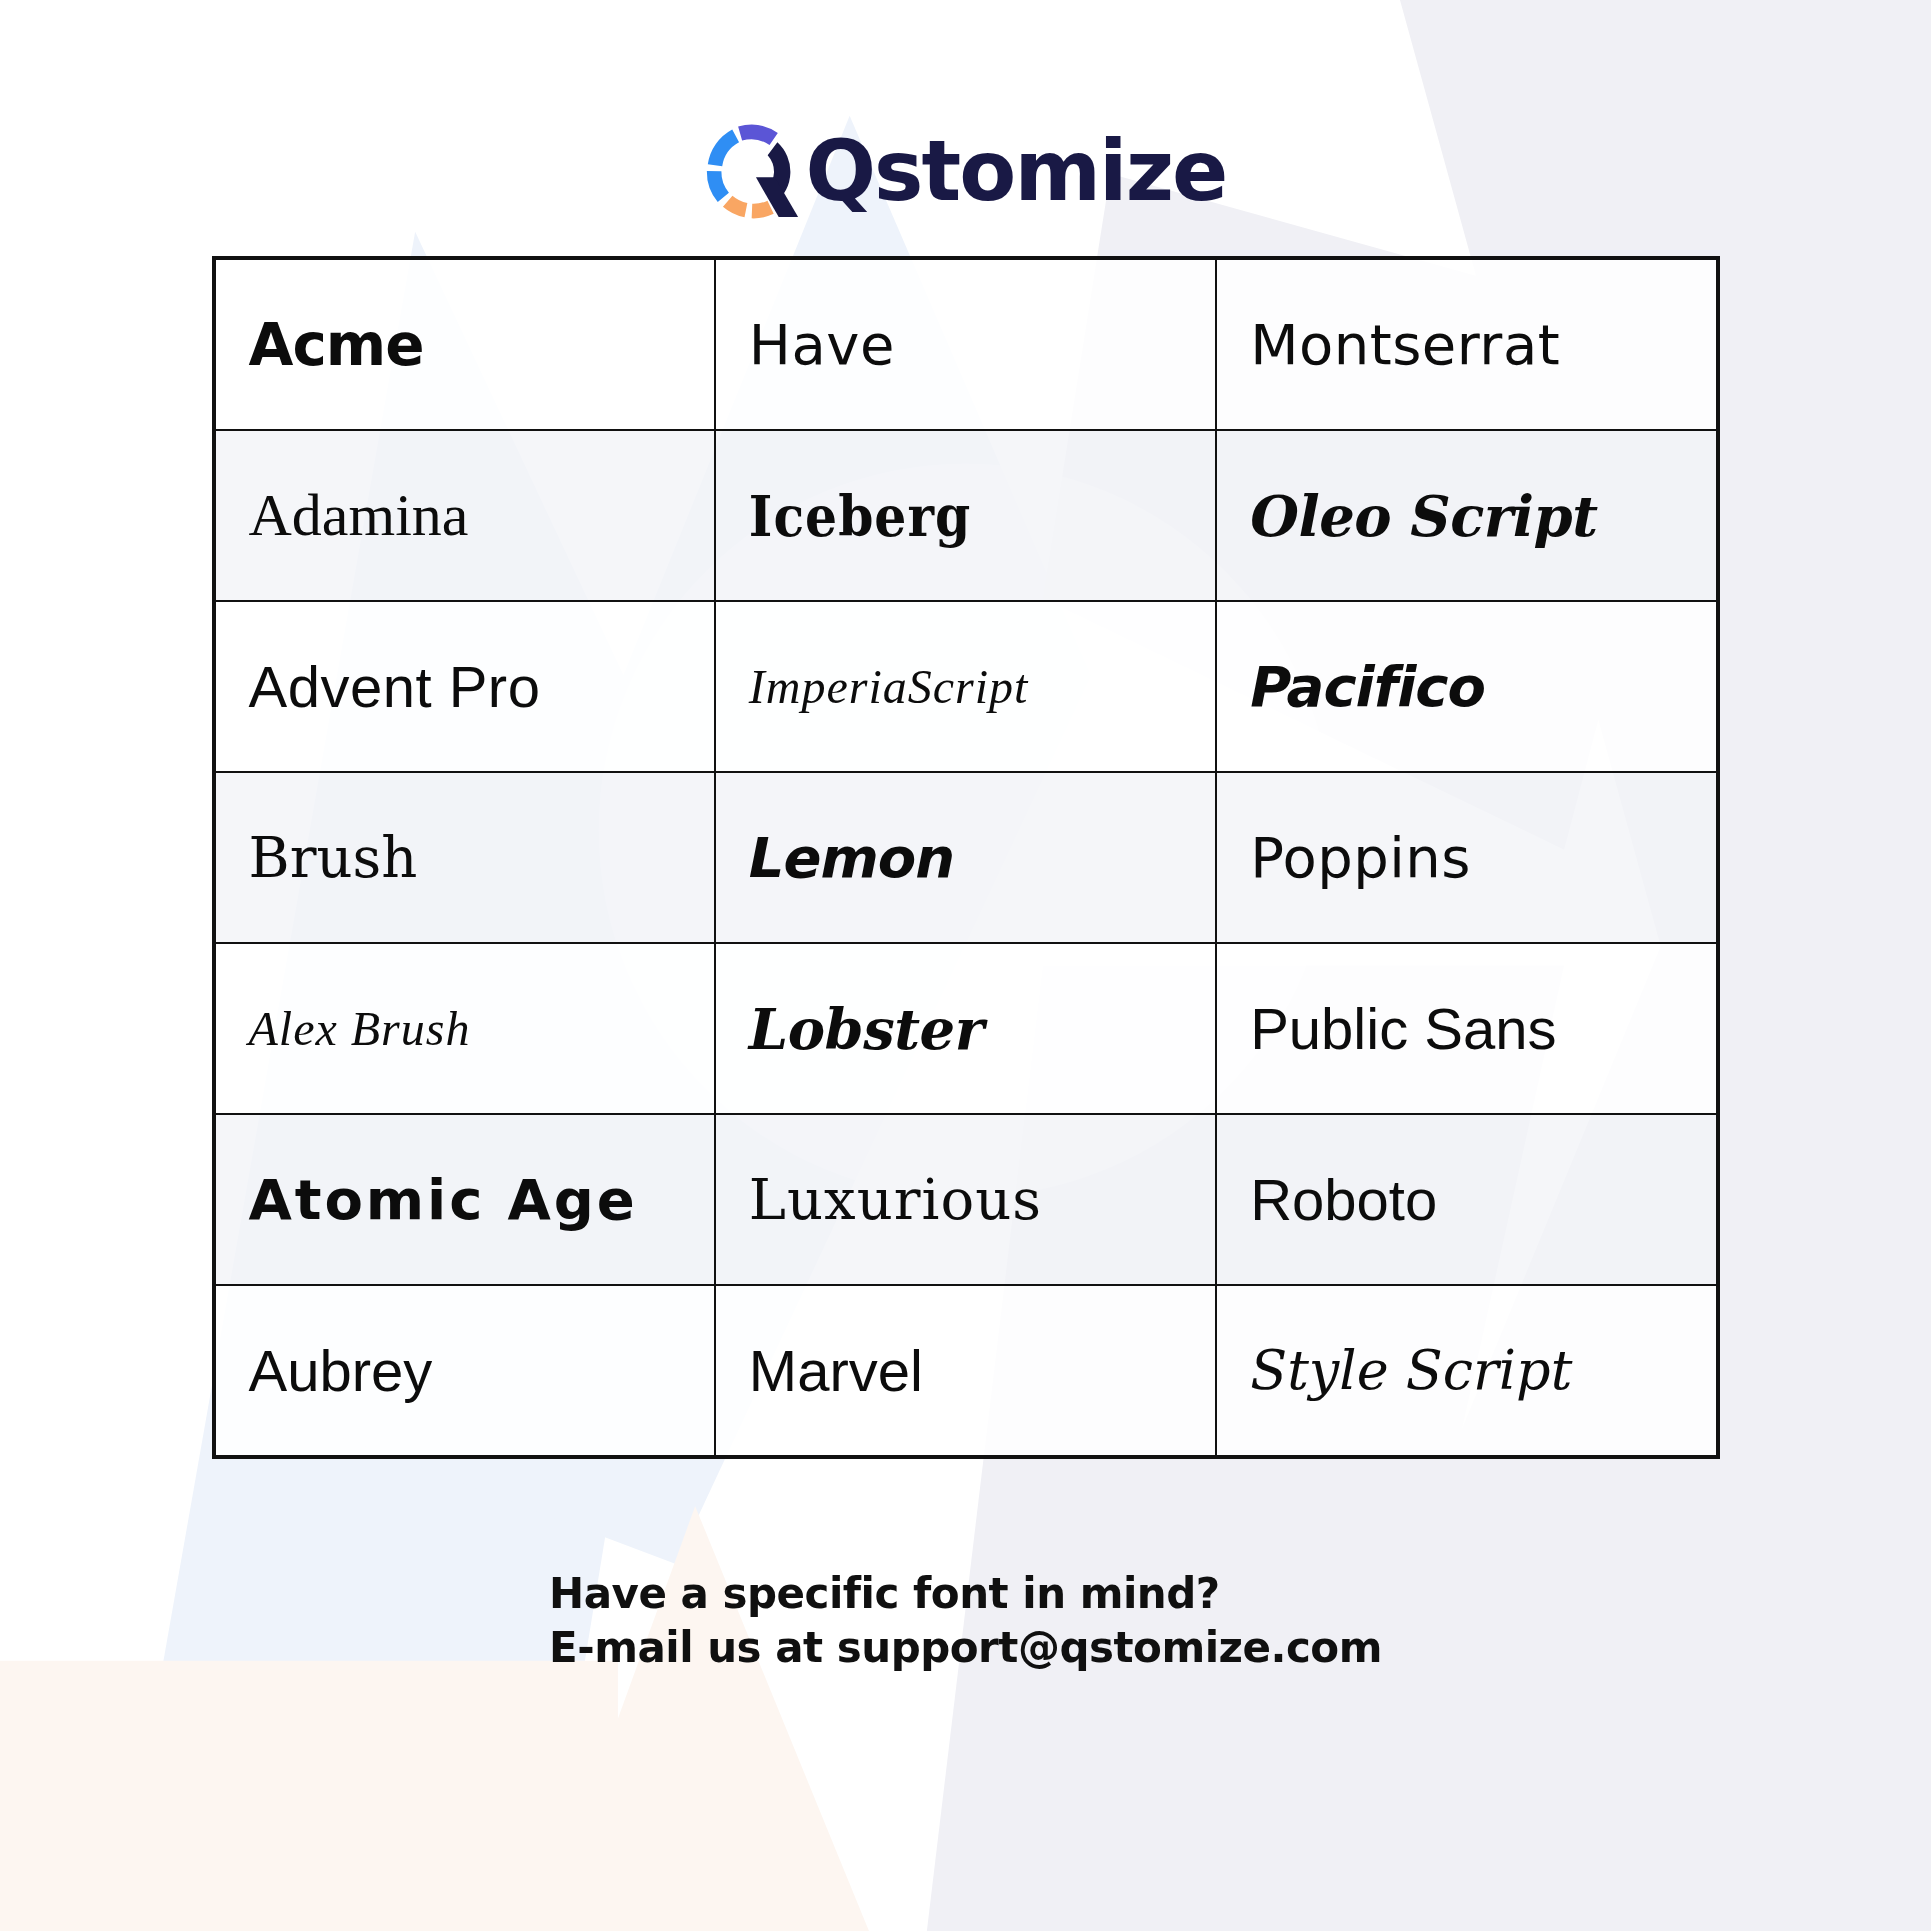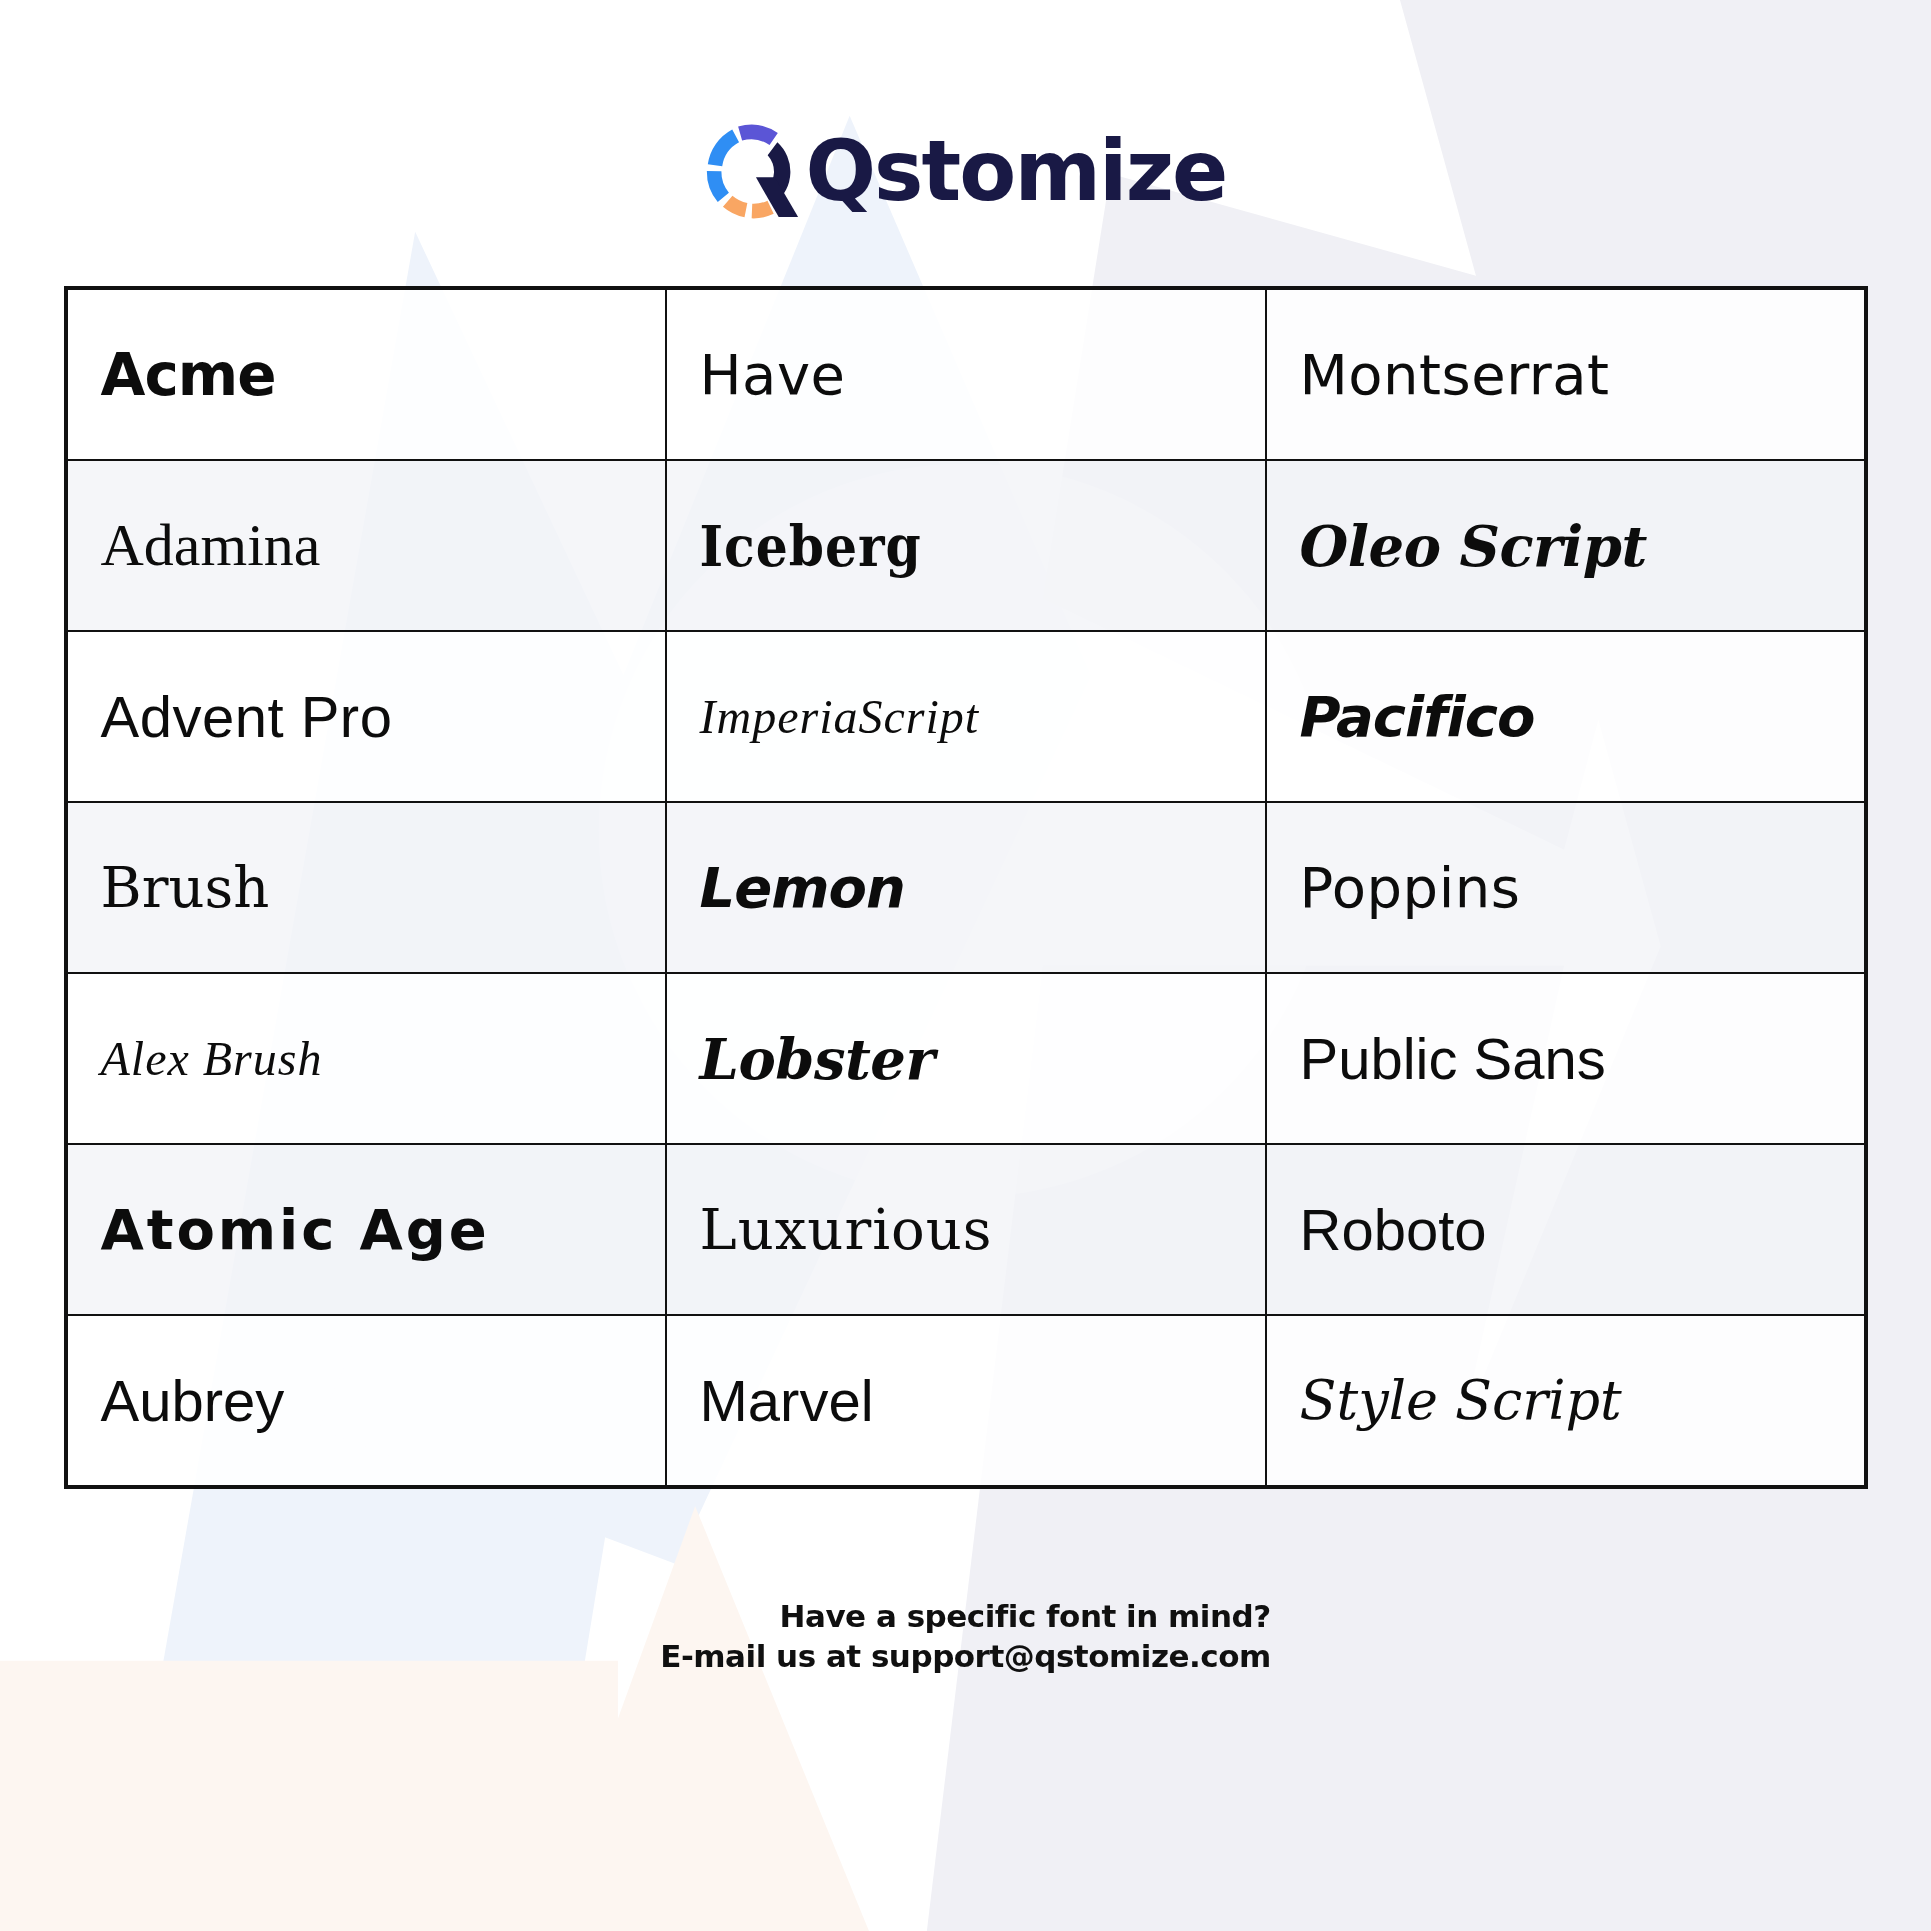--- a/index.html
+++ b/index.html
@@ -55,22 +55,22 @@
     font-size: 83px;
     font-weight: 700;
     letter-spacing: -1.9px;
     color: #191945;
     line-height: 1;
     margin-left: -13.5px;
   }
 
   
   #font-table {
-    margin-top: 58px;
-    width: 1804px;
+    margin-top: 28px;
+    width: 1508px;
     border-collapse: collapse;
     table-layout: fixed;
     border: 4.8px solid #111111;
     background: transparent;
   }
   #font-table td {
     border: 2.9px solid #111111;
     height: 169px;
     padding: 0 33px;
     vertical-align: middle;
@@ -93,24 +93,24 @@
   .s-slab        { font-family: "DejaVu Serif", serif;          font-size: 56px; font-weight: 400; }
   .s-blackletter { font-family: "DejaVu Serif", serif;          font-size: 56px; font-weight: 700; letter-spacing: 1px; font-stretch: condensed; }
   .s-script      { font-family: "DejaVu Serif", serif;          font-size: 54px; font-weight: 400; font-style: italic; }
   .s-script-thin { font-family: "Liberation Serif", serif;      font-size: 48px; font-weight: 400; font-style: italic; letter-spacing: 1px; }
   .s-script-bold { font-family: "DejaVu Serif", serif;          font-size: 56px; font-weight: 700; font-style: italic; letter-spacing: -0.5px; }
   .s-script-fat  { font-family: "DejaVu Sans", sans-serif;      font-size: 56px; font-weight: 700; font-style: italic; letter-spacing: -1px; }
 
   
   #footer {
     margin-top: 108px;
-    text-align: right;
+    text-align: left;
     font-family: "DejaVu Sans", sans-serif;
     font-weight: 700;
-    font-size: 31px;
+    font-size: 42px;
     line-height: 1.28;
     color: #101010;
     letter-spacing: -0.5px;
   }
   #footer div { white-space: nowrap; }
 </style>
 </head>
 <body>
 
 <svg id="watermark" viewBox="0 0 2000 2000" xmlns="http://www.w3.org/2000/svg" aria-hidden="true">

